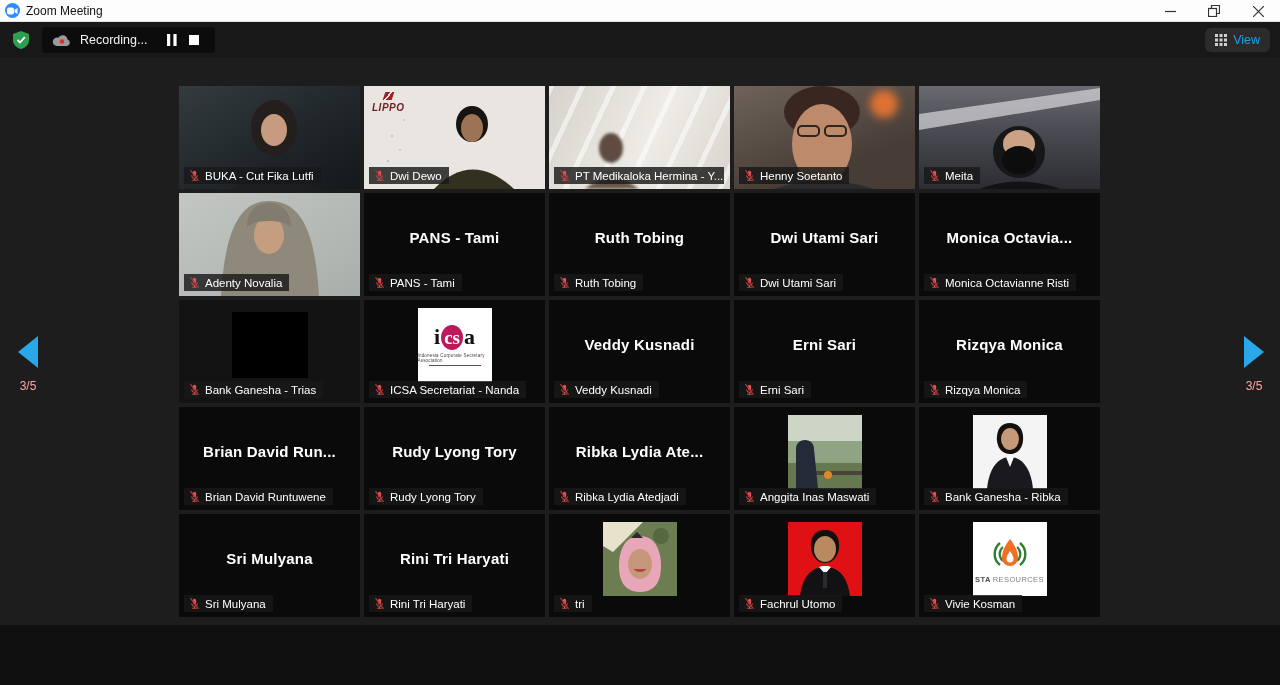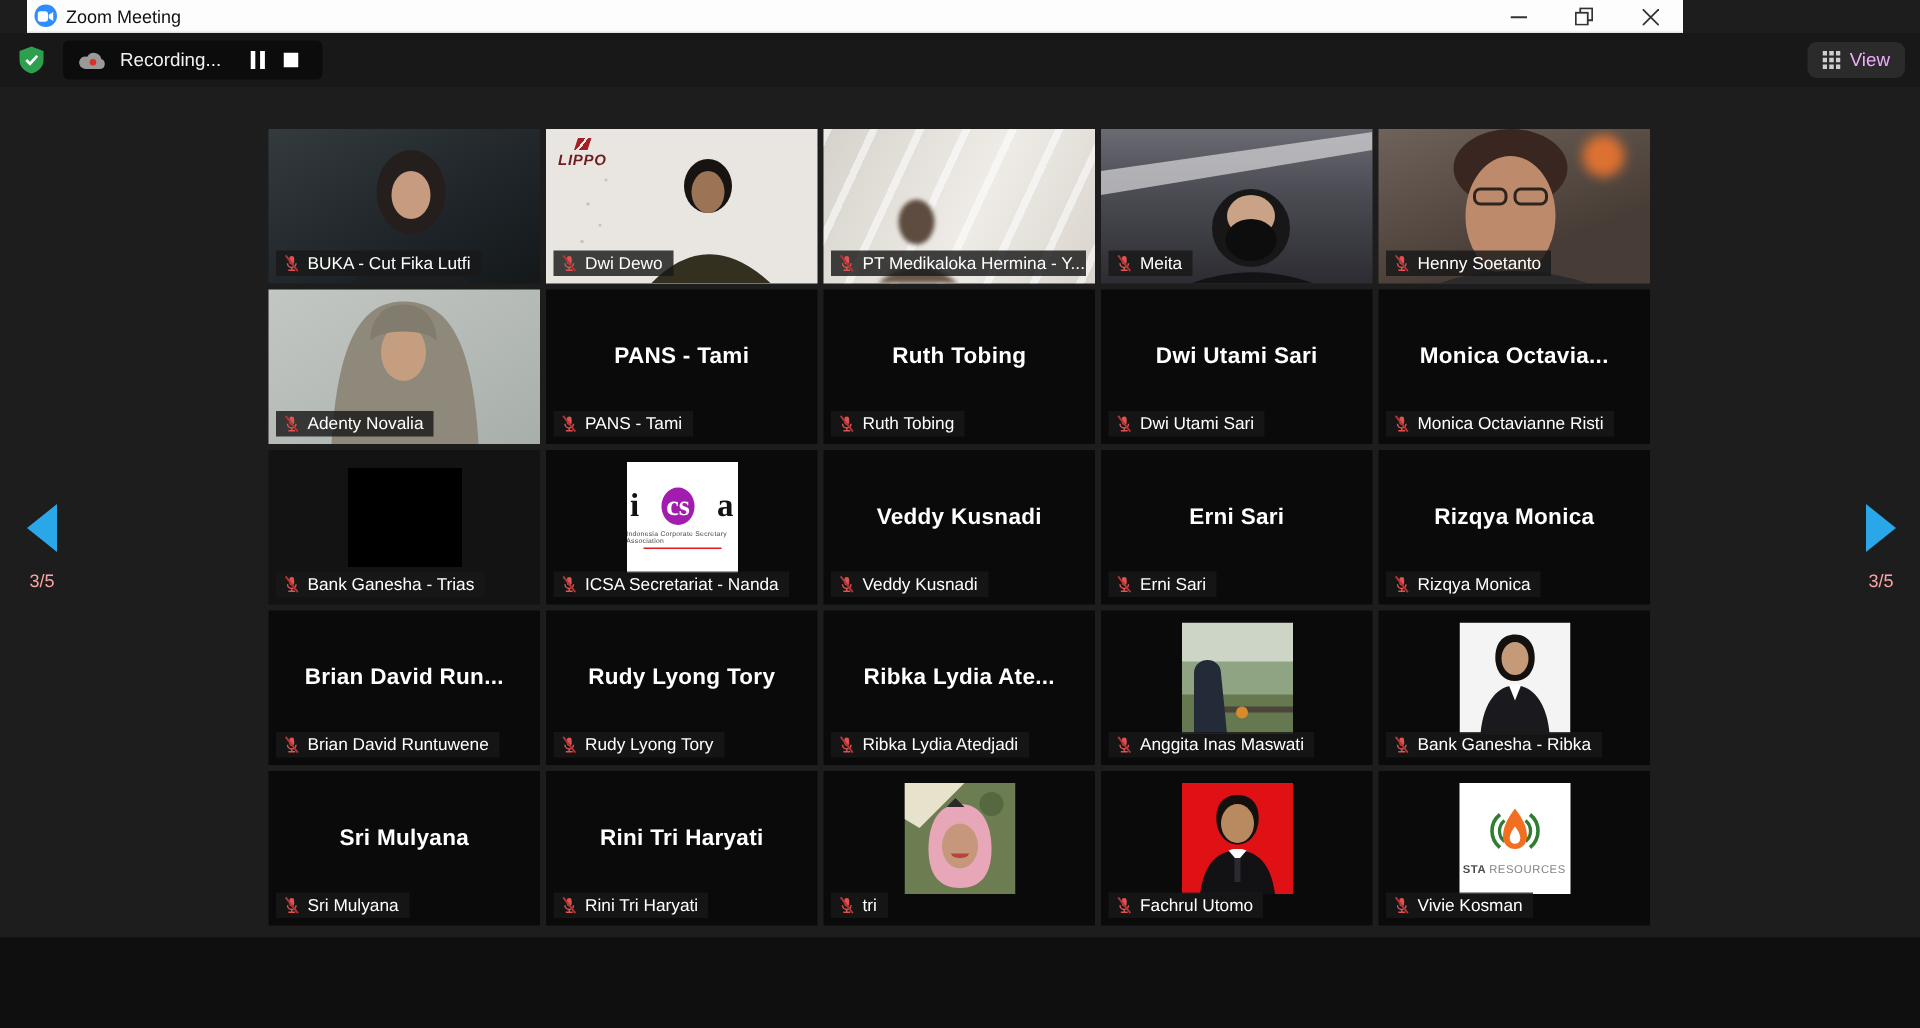--- a/index.html
+++ b/index.html
@@ -1,35 +1,35 @@
 <!DOCTYPE html>
 <html><head>
 <meta charset="utf-8">
 <style>
   * { margin:0; padding:0; box-sizing:border-box; }
   html,body { width:1280px; height:685px; background:#000; font-family:"Liberation Sans", sans-serif; }
   .app { position:relative; width:1280px; height:685px; overflow:hidden; background:#1d1d1d; }
 
   
-  .titlebar { position:absolute; left:0; top:0; width:1104px; height:22px; background:#fdfdfd; border-bottom:1px solid #e3e3e3; display:flex; align-items:center;margin-left:18px; }
+  .titlebar { position:absolute; left:0; top:0; width:1280px; height:22px; background:#fdfdfd; border-bottom:1px solid #e3e3e3; display:flex; align-items:center; }
   .zoom-logo { width:15px; height:15px; border-radius:50%; background:#2d8cff; margin:0 6px 0 5px; position:relative; flex:0 0 auto; }
   .zoom-logo svg { position:absolute; left:2.2px; top:3.8px; }
   .title-text { font-size:12px; color:#111; }
   .win-btns { position:absolute; right:0; top:0; height:22px; display:flex; }
   .win-btn { width:44px; height:22px; display:flex; align-items:center; justify-content:center; }
   .win-btn svg { display:block; }
 
   
   .meetbar { position:absolute; left:0; top:22px; width:1280px; height:36px; background:#181818; }
   .shield-ok { position:absolute; left:11px; top:8px; }
   .rec-pill { position:absolute; left:42px; top:5px; height:26px; background:#0c0c0c; border-radius:4px; display:flex; align-items:center; padding:0 10px; }
   .rec-label { color:#f2f2f2; font-size:12.5px; margin:0 14px 0 8px; }
   .rec-btn { width:22px; height:18px; display:flex; align-items:center; justify-content:center; }
   .view-btn { position:absolute; right:10px; top:6px; height:24px; background:#2b2b2b; border-radius:6px; display:flex; align-items:center; padding:0 10px; gap:6px; }
-  .view-label { color:#f0abfc; font-size:12.5px; }
+  .view-label { color:#0ea5e9; font-size:12.5px; }
 
   
   .stage { position:absolute; left:0; top:58px; width:1280px; height:567px; background:#1d1d1d; }
   .grid { position:absolute; left:179px; top:28px; display:grid; grid-template-columns:repeat(5,181px); grid-auto-rows:103px; gap:4px; }
   .tile { position:relative; background:#0a0a0a; overflow:hidden; }
   .bigname { position:absolute; inset:0 0 14px 0; display:flex; align-items:center; justify-content:center; color:#fff; font-weight:bold; font-size:15px; letter-spacing:.2px; text-align:center; padding:0 8px; }
   .nameplate { position:absolute; left:5px; bottom:5px; max-width:170px; display:inline-flex; align-items:center; gap:4px; background:rgba(25,25,25,.82); padding:2px 7px 2px 4px; color:#fff; font-size:11.5px; white-space:nowrap; overflow:hidden; }
   .micoff-i { flex:0 0 auto; }
 
   .fit { position:absolute; inset:0; width:100%; height:100%; }
@@ -44,21 +44,21 @@
   .t-meita  { background:linear-gradient(180deg,#6a6a72 0%,#4c4c54 40%,#2c2c32 100%); }
   .t-adenty { background:linear-gradient(150deg,#c3c7c3 0%,#a8afab 100%); }
   .t-trias  { background:#131313; }
   .dark-rect { position:absolute; left:50%; top:44%; transform:translate(-50%,-50%); width:76px; height:66px; background:#000; }
   .stripes { position:absolute; inset:0; background:repeating-linear-gradient(115deg, rgba(255,255,255,.55) 0 5px, rgba(255,255,255,0) 5px 28px); }
   .lippo { position:absolute; left:8px; top:6px; font-size:10px; font-weight:bold; font-style:italic; color:#701d22; letter-spacing:.5px; display:flex; align-items:center; gap:2px;flex-direction:column; }
   .lippo-mark { display:inline-block; width:9px; height:8px; background:linear-gradient(115deg,#a32028 0 40%, #fff0 40% 55%, #a32028 55% 100%); transform:skewX(-18deg); }
 
   
   .icsa-row { display:flex; align-items:center; font-family:"Liberation Serif", serif; font-weight:bold; font-size:22px; color:#111; line-height:1; }
-  .icsa-cs { background:#a21caf; color:#fff; border-radius:50%; padding:3px 3px; margin:0 15px; font-size:19px; }
+  .icsa-cs { background:#be185d; color:#fff; border-radius:50%; padding:3px 3px; margin:0 1px; font-size:19px; }
   .icsa-sub { font-size:4.5px; color:#444; margin-top:3px; letter-spacing:.2px; }
   .icsa-rule { width:52px; height:1.5px; background:#e01b22; margin-top:2px; }
 
   
   .sta-text { font-size:7.5px; margin-top:2px; color:#808285; letter-spacing:.4px; }
   .sta-text b { color:#4d4d4f; font-weight:800; margin-right:2px; }
 
   
   .pager { position:absolute; width:40px; text-align:center; }
   .pager-count { color:#fca5a5; font-size:12px; margin-top:6px; }
@@ -216,50 +216,50 @@
           <path d="M36,103 Q62,80 90,103 Z" fill="#6b5a4c"></path>
         </svg>
         <div class="nameplate">
           <svg class="micoff-i" width="13" height="13">
               <use href="#micoff"></use>
             </svg>
           <span>PT Medikaloka Hermina - Y...</span>
         </div>
       </div>
 
-      <div class="tile t-meita">
-        <svg class="fit" viewBox="0 0 181 103" preserveAspectRatio="none">
-          <path d="M0,28 L181,2 L181,14 L0,44 Z" fill="#d8d8dc" opacity=".7"></path>
-          <ellipse cx="100" cy="66" rx="26" ry="26" fill="#171717"></ellipse>
-          <ellipse cx="100" cy="58" rx="16" ry="14" fill="#caa286"></ellipse>
-          <ellipse cx="100" cy="74" rx="17" ry="14" fill="#0d0d0d"></ellipse>
-          <path d="M60,103 Q100,88 142,103 Z" fill="#131316"></path>
-        </svg>
-        <div class="nameplate">
-          <svg class="micoff-i" width="13" height="13">
-              <use href="#micoff"></use>
-            </svg>
-          <span>Meita</span>
-        </div>
-      </div>
-
       <div class="tile t-henny">
         <svg class="fit" viewBox="0 0 181 103" preserveAspectRatio="none">
           <circle cx="150" cy="18" r="14" fill="#ff7b2e" opacity=".8" style="filter:blur(4px)"></circle>
           <ellipse cx="88" cy="26" rx="38" ry="26" fill="#3a2620"></ellipse>
           <ellipse cx="88" cy="58" rx="30" ry="40" fill="#bd8a6c"></ellipse>
           <rect x="64" y="40" width="21" height="10" rx="4" fill="none" stroke="#2e241e" stroke-width="2"></rect>
           <rect x="91" y="40" width="21" height="10" rx="4" fill="none" stroke="#2e241e" stroke-width="2"></rect>
           <path d="M40,103 Q88,86 140,103 Z" fill="#2b2b2e"></path>
         </svg>
         <div class="nameplate">
           <svg class="micoff-i" width="13" height="13">
               <use href="#micoff"></use>
             </svg>
           <span>Henny Soetanto</span>
+        </div>
+      </div>
+
+      <div class="tile t-meita">
+        <svg class="fit" viewBox="0 0 181 103" preserveAspectRatio="none">
+          <path d="M0,28 L181,2 L181,14 L0,44 Z" fill="#d8d8dc" opacity=".7"></path>
+          <ellipse cx="100" cy="66" rx="26" ry="26" fill="#171717"></ellipse>
+          <ellipse cx="100" cy="58" rx="16" ry="14" fill="#caa286"></ellipse>
+          <ellipse cx="100" cy="74" rx="17" ry="14" fill="#0d0d0d"></ellipse>
+          <path d="M60,103 Q100,88 142,103 Z" fill="#131316"></path>
+        </svg>
+        <div class="nameplate">
+          <svg class="micoff-i" width="13" height="13">
+              <use href="#micoff"></use>
+            </svg>
+          <span>Meita</span>
         </div>
       </div>
 
       <div class="tile t-adenty">
         <svg class="fit" viewBox="0 0 181 103" preserveAspectRatio="none">
           <path d="M90,8 C120,8 136,34 140,103 L42,103 C46,34 62,8 90,8 Z" fill="#8e897b"></path>
           <ellipse cx="90" cy="42" rx="15" ry="19" fill="#c59e80"></ellipse>
           <path d="M90,10 C104,10 112,20 112,34 C104,26 76,26 68,34 C68,20 76,10 90,10 Z" fill="#817c6e"></path>
         </svg>
         <div class="nameplate">

